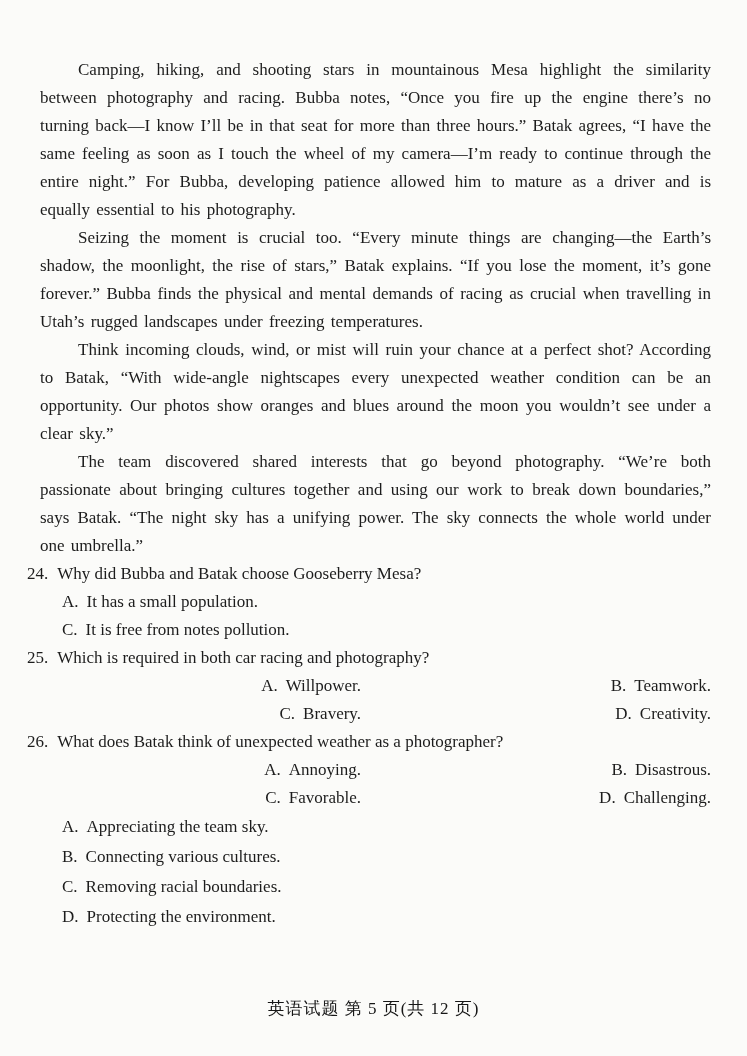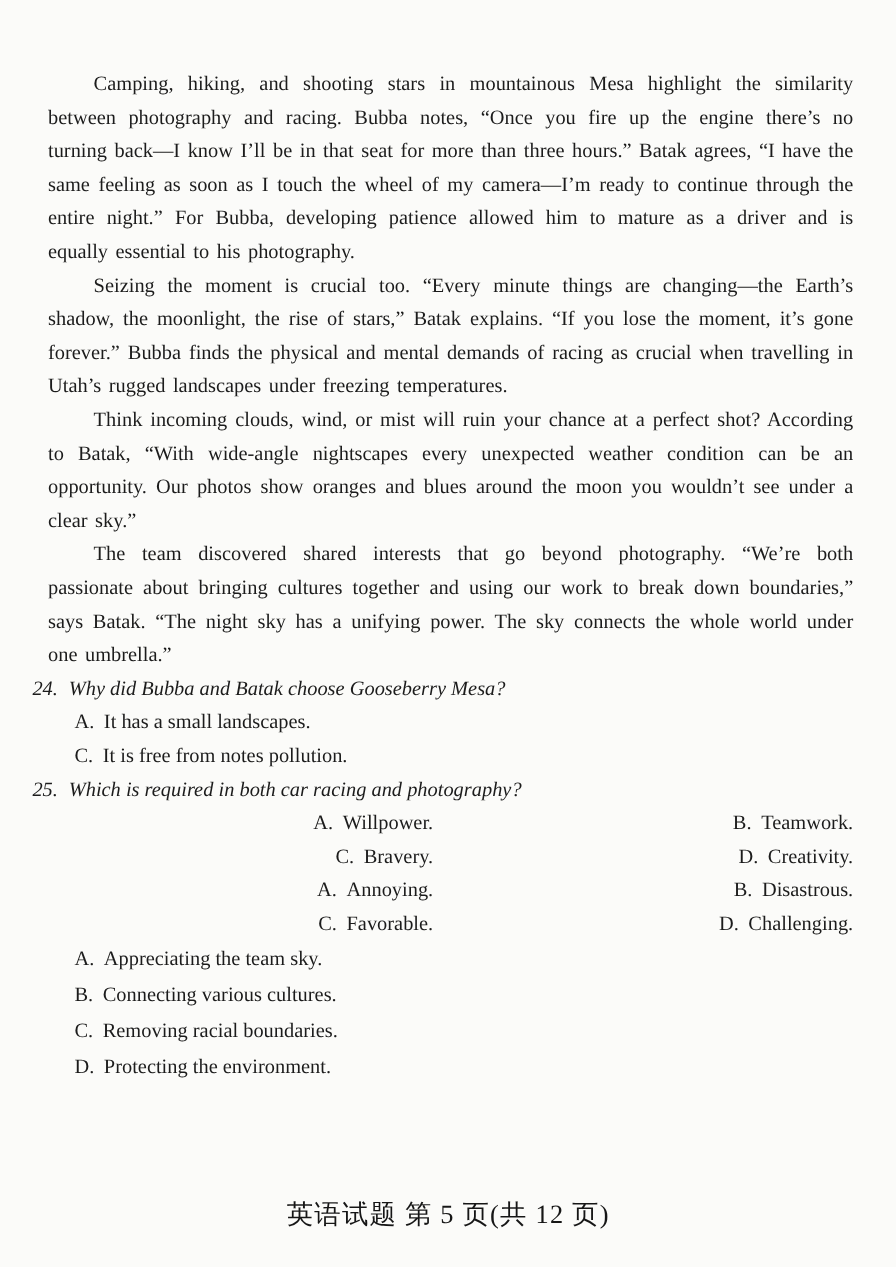--- a/index.html
+++ b/index.html
@@ -29,42 +29,42 @@
     text-indent: 38px;
     word-spacing: 2px;
   }
   .questions {
     margin-left: -13px;
     margin-top: 0;
     font-size: 17px;
     line-height: 28px;
   }
   .question { margin: 0; }
-  .q-header { white-space: nowrap; font-style: italic; }
+  .q-header { white-space: nowrap; }
   .q-num { margin-right: 9px; }
   .option-single {
     padding-left: 35px;
     line-height: 28px;
   }
   .question.wide-opts .option-single { line-height: 30px; }
   .options-grid {
     display: grid;
     grid-template-columns: 299px auto;
     padding-left: 35px;
     line-height: 28px;
     text-align: right;
   }
   .opt-label { margin-right: 8px; }
   .footer {
     position: absolute;
     top: 997px;
     left: 0;
     width: 747px;
     text-align: center;
-    font-size: 22px;
+    font-size: 17px;
     letter-spacing: 1px;
     color: #161616;
   }
 </style>
 </head>
 <body>
 
 <div class="page">
 
   <div class="passage">
@@ -74,21 +74,21 @@
     <p class="para">The team discovered shared interests that go beyond photography. “We’re both passionate about bringing cultures together and using our work to break down boundaries,” says Batak. “The night sky has a unifying power. The sky connects the whole world under one umbrella.”</p>
   </div>
 
   <div class="questions">
 
     <div class="question">
       <div class="q-header">
         <span class="q-num">24.</span><span>Why did Bubba and Batak choose Gooseberry Mesa?</span>
       </div>
       <div class="option-single">
-        <span class="opt-label">A.</span><span>It has a small landscapes.</span>
+        <span class="opt-label">A.</span><span>It has a small population.</span>
       </div>
       <div class="option-single">
         <span class="opt-label">C.</span><span>It is free from notes pollution.</span>
       </div>
     </div>
 
     <div class="question">
       <div class="q-header">
         <span class="q-num">25.</span><span>Which is required in both car racing and photography?</span>
       </div>
@@ -102,20 +102,23 @@
         <div>
           <span class="opt-label">C.</span><span>Bravery.</span>
         </div>
         <div>
           <span class="opt-label">D.</span><span>Creativity.</span>
         </div>
       </div>
     </div>
 
     <div class="question">
+      <div class="q-header">
+        <span class="q-num">26.</span><span>What does Batak think of unexpected weather as a photographer?</span>
+      </div>
       <div class="options-grid">
         <div>
           <span class="opt-label">A.</span><span>Annoying.</span>
         </div>
         <div>
           <span class="opt-label">B.</span><span>Disastrous.</span>
         </div>
         <div>
           <span class="opt-label">C.</span><span>Favorable.</span>
         </div>

